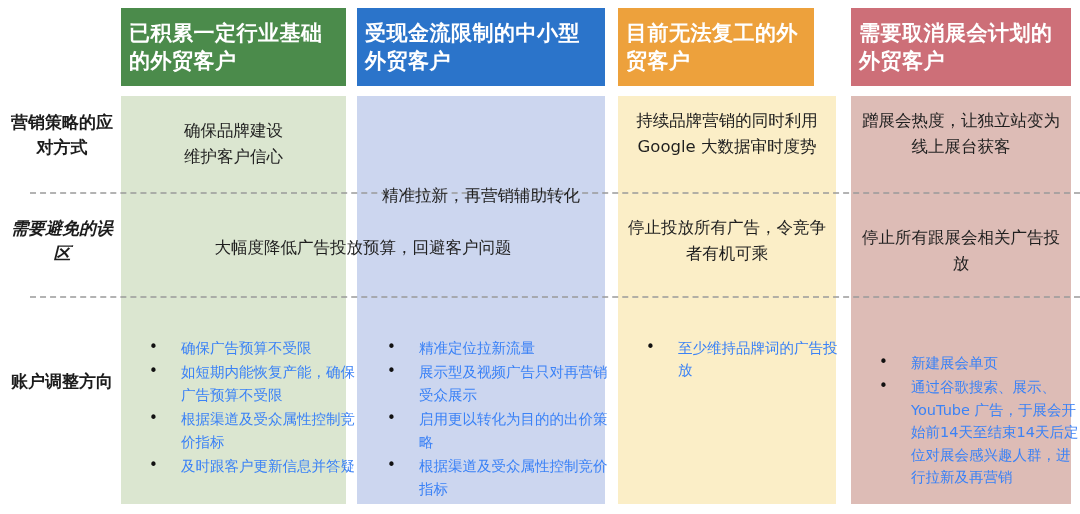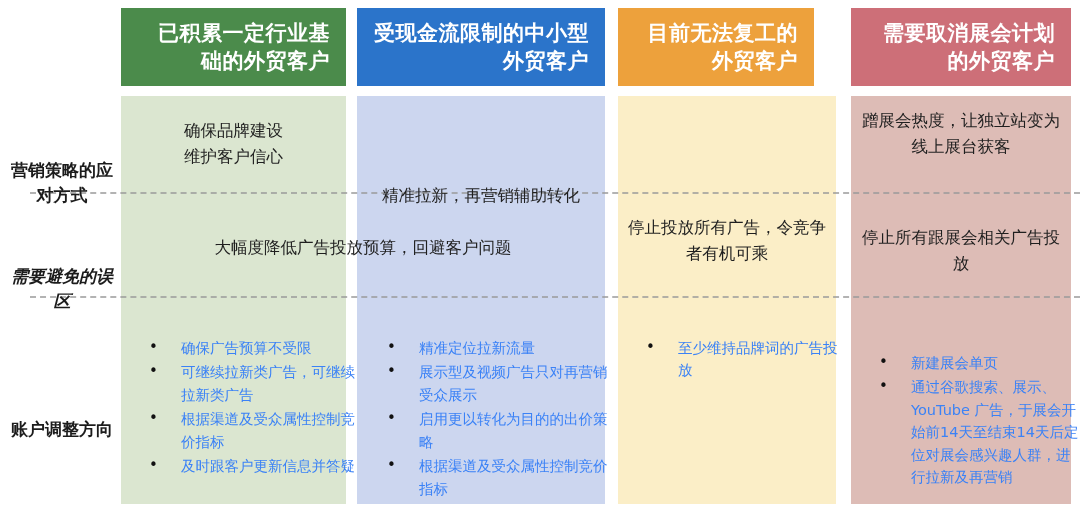--- a/index.html
+++ b/index.html
@@ -34,27 +34,27 @@
   .col-panel.c3 { left: 851px; width: 220px; background: #ddbcb6; }
 
   
   .head {
     position: absolute;
     top: 8px;
     height: 78px;
     display: flex;
     align-items: center;
     justify-content: center;
-    text-align: right;
+    text-align: left;
     color: #ffffff;
     font-size: 21px;
     font-weight: bold;
     line-height: 1.35;
     letter-spacing: 0.5px;
-    padding: 0 16px;
+    padding: 0 8px;
     box-sizing: border-box;
   }
   .head.c0 { left: 121px; width: 225px; background: #4b8b4b; }
   .head.c1 { left: 357px; width: 248px; background: #2b74ca; }
   .head.c2 { left: 618px; width: 196px; background: #eda13c; }
   .head.c3 { left: 851px; width: 220px; background: #cd6f78; }
 
   
   .sep {
     position: absolute;
@@ -70,21 +70,20 @@
   
   .rowlabel {
     position: absolute;
     left: 6px;
     width: 112px;
     text-align: center;
     font-size: 17px;
     font-weight: bold;
     color: #1c1c1c;
     line-height: 1.45;
-    margin-top: 48px;
   }
   .rowlabel.r0 { top: 110px; }
   .rowlabel.r1 { top: 216px; font-style: italic; }
   .rowlabel.r2 { top: 369px; }
 
   
   .cell {
     position: absolute;
     text-align: center;
     font-size: 16.5px;
@@ -151,29 +150,30 @@
 
   <div class="sep s1"></div>
   <div class="sep s2"></div>
 
   <div class="rowlabel r0">营销策略的应对方式</div>
   <div class="rowlabel r1">需要避免的误区</div>
   <div class="rowlabel r2">账户调整方向</div>
 
   <div class="cell r0c0">确保品牌建设<br>维护客户信心</div>
   <div class="cell r0c1">精准拉新，再营销辅助转化</div>
+  <div class="cell r0c2">持续品牌营销的同时利用Google 大数据审时度势</div>
   <div class="cell r0c3">蹭展会热度，让独立站变为线上展台获客</div>
 
   <div class="cell r1merged">大幅度降低广告投放预算，回避客户问题</div>
   <div class="cell r1c2">停止投放所有广告，令竞争者有机可乘</div>
   <div class="cell r1c3">停止所有跟展会相关广告投放</div>
 
   <ul class="bullets b0">
       <li>确保广告预算不受限</li>
-      <li>可继续拉新类广告，可继续拉新类广告</li>
+      <li>如短期内能恢复产能，确保广告预算不受限</li>
       <li>根据渠道及受众属性控制竞价指标</li>
       <li>及时跟客户更新信息并答疑</li>
     </ul>
   <ul class="bullets b1">
       <li>精准定位拉新流量</li>
       <li>展示型及视频广告只对再营销受众展示</li>
       <li>启用更以转化为目的的出价策略</li>
       <li>根据渠道及受众属性控制竞价指标</li>
     </ul>
   <ul class="bullets b2">

